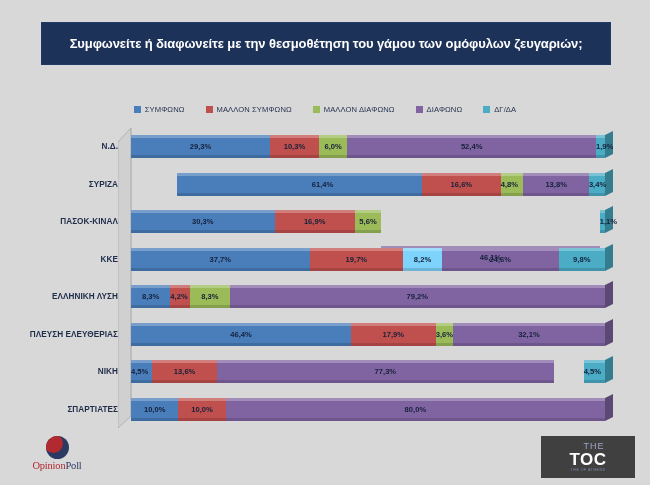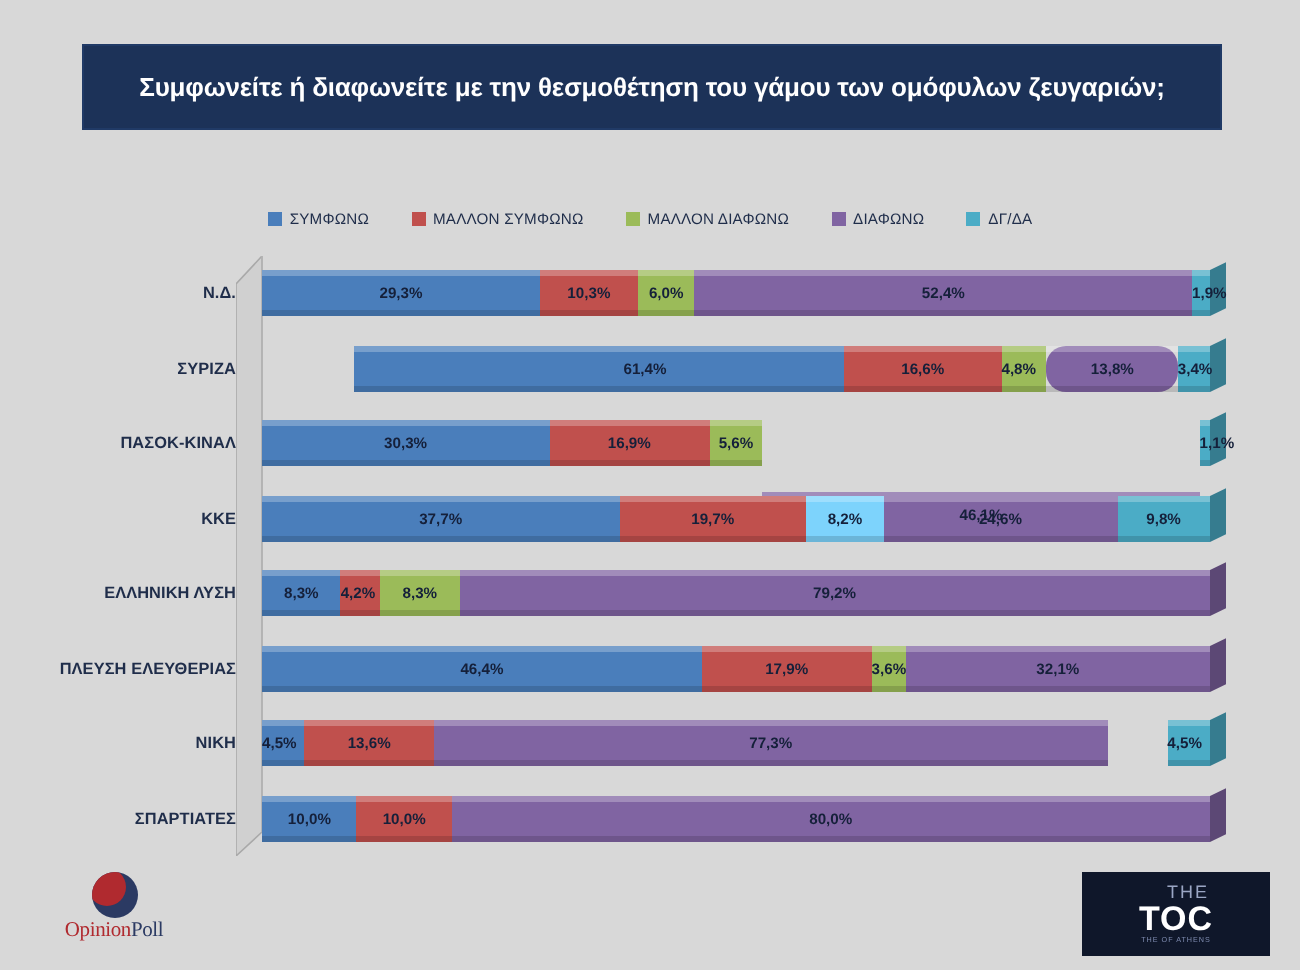--- a/index.html
+++ b/index.html
@@ -133,21 +133,21 @@
     background: #b02a2f;
   }
   .op-word { text-align: center; font-size: 10.5px; font-family: "Liberation Serif", serif; letter-spacing: -0.2px; }
   .op-word .op-opinion { color: #b02a2f; }
   .op-word .op-poll { color: #2b3a63; }
 
   .logo-toc {
     position: absolute;
     left: 541px; top: 436px;
     width: 94px; height: 42px;
-    background: #0f172a;
+    background: #404040;
     display: flex; flex-direction: column;
     align-items: center; justify-content: center;
   }
   .toc-the {
     font-size: 9px; color: #9aa6c4; letter-spacing: 1px;
     line-height: 9px; margin-left: 12px; font-weight: normal;
   }
   .toc-main {
     font-size: 17px; color: #ffffff; font-weight: bold;
     letter-spacing: 0.5px; line-height: 17px;
@@ -221,21 +221,21 @@
           <div class="bar-track" style="top: 7.25px;">
             <div class="seg" title="ΣΥΜΦΩΝΩ — ΣΥΡΙΖΑ" style="left: 0px; width: 291.036px; background: rgb(74, 126, 187); margin-left: 46px;">
               <span class="seg-label">61,4%</span>
             </div>
             <div class="seg" title="ΜΑΛΛΟΝ ΣΥΜΦΩΝΩ — ΣΥΡΙΖΑ" style="left: 291.036px; width: 78.684px; background: rgb(192, 80, 77);">
               <span class="seg-label">16,6%</span>
             </div>
             <div class="seg" title="ΜΑΛΛΟΝ ΔΙΑΦΩΝΩ — ΣΥΡΙΖΑ" style="left: 369.72px; width: 22.752px; background: rgb(155, 187, 89);">
               <span class="seg-label" style="position: absolute; left: 0px;">4,8%</span>
             </div>
-            <div class="seg" title="ΔΙΑΦΩΝΩ — ΣΥΡΙΖΑ" style="left: 392.472px; width: 65.412px; background: rgb(128, 100, 162); border-radius: 10px;">
+            <div class="seg" title="ΔΙΑΦΩΝΩ — ΣΥΡΙΖΑ" style="left: 392.472px; width: 65.412px; background: rgb(128, 100, 162);">
               <span class="seg-label">13,8%</span>
             </div>
             <div class="seg" title="ΔΓ/ΔΑ — ΣΥΡΙΖΑ" style="left: 457.884px; width: 16.116px; background: rgb(75, 172, 198);">
               <span class="seg-label" style="position: absolute; left: 0px;">3,4%</span>
             </div>
             <div class="bar-cap" style="left: 474px; background: rgb(54, 124, 143);"></div>
           </div>
         </div>
         <div class="cat-row" style="top: 75px;">
           <div class="cat-label">ΠΑΣΟΚ-ΚΙΝΑΛ</div>

